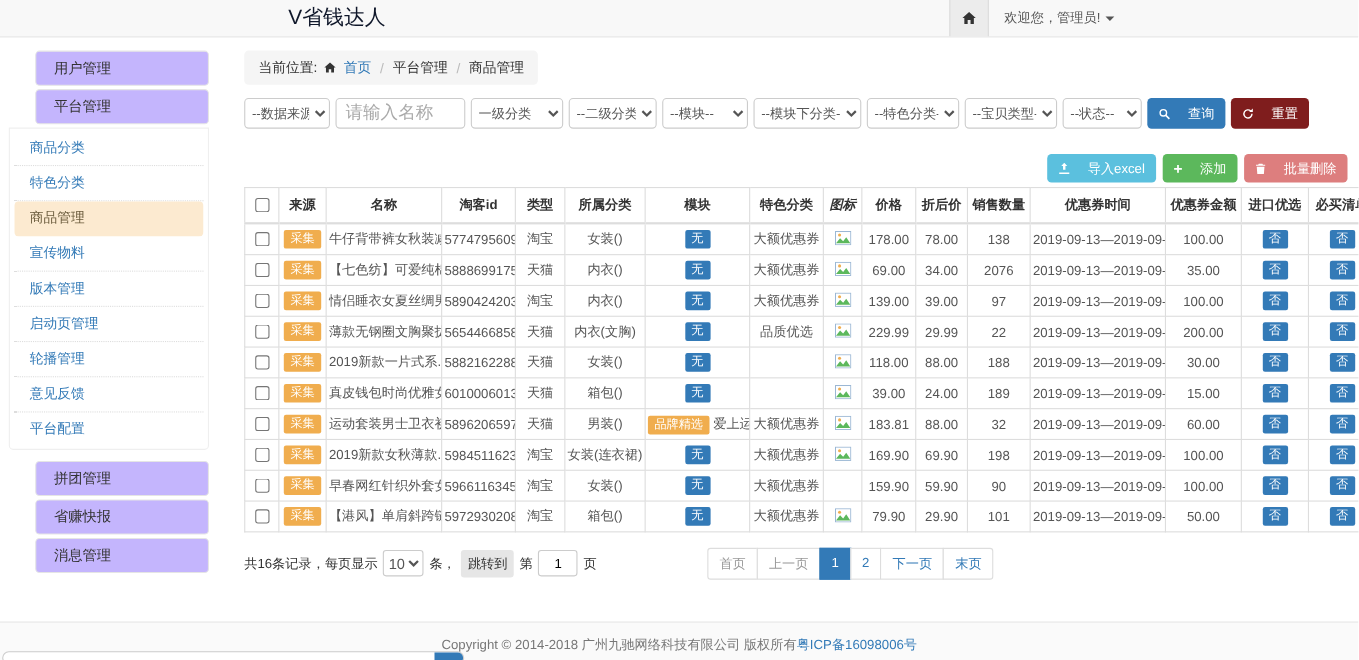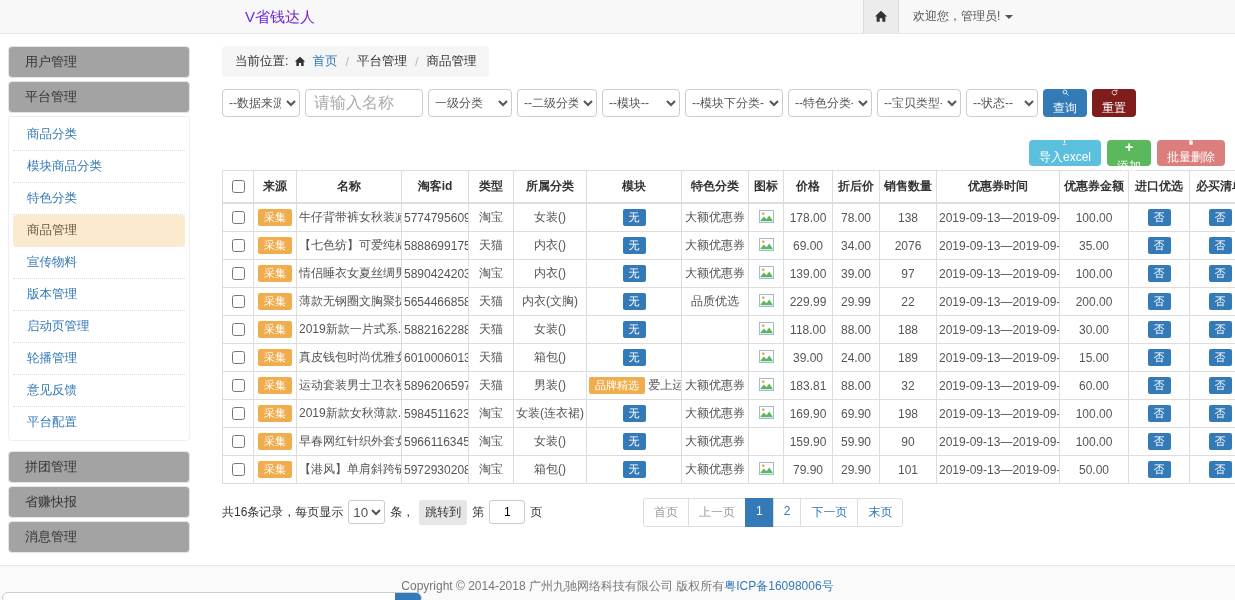--- a/index.html
+++ b/index.html
@@ -3,45 +3,45 @@
 <meta charset="utf-8">
 <style>
   html,body{margin:0;padding:0;}
   body{
     width:1235px;height:600px;position:relative;overflow:hidden;
     background:#fff;color:#333;
     font-family:"Liberation Sans","DejaVu Sans",sans-serif;font-size:12px;
   }
   
   .topbar{position:absolute;top:0;left:0;width:100%;height:33px;background:#f8f8f8;border-bottom:1px solid #e7e7e7;}
-  .brand{position:absolute;left:245px;top:0;line-height:33px;font-size:15px;color:#6d28d9;}
+  .brand{position:absolute;left:262px;top:0;line-height:33px;font-size:19px;color:#0f172a;}
   .topbar-right{position:absolute;left:863px;top:0;height:33px;display:flex;align-items:center;}
   .home-box{width:34px;height:33px;background:#ececec;border-left:1px solid #dcdcdc;border-right:1px solid #dcdcdc;display:flex;align-items:center;justify-content:center;cursor:pointer;}
   .welcome{margin-left:14px;color:#555;cursor:pointer;display:flex;align-items:center;}
   .caret{display:inline-block;width:0;height:0;border:4px solid transparent;border-top-color:#555;margin-left:5px;margin-top:4px;}
   
   .sidebar{position:absolute;left:8px;top:46px;width:182px;}
   .menu-title{color:#337ab7;font-weight:bold;font-size:15px;padding:12px 0 13px 10px;}
-  .side-group{background:#a3a3a3;border:1px solid #e5e5e5;border-radius:4px;margin-bottom:3px;padding:6px 0 6px 16px;font-size:13px;color:#333;cursor:pointer;}
+  .side-group{background:#c4b5fd;border:1px solid #e5e5e5;border-radius:4px;margin-bottom:3px;padding:6px 0 6px 16px;font-size:13px;color:#333;cursor:pointer;margin-left:24px;}
   .side-sub{background:#fff;border:1px solid #efefef;border-radius:0 0 4px 4px;margin-bottom:10px;padding:2px 4px;}
   .side-sub-item{padding:7px 0 7px 14px;color:#337ab7;border-bottom:1px dotted #ddd;font-size:12.5px;cursor:pointer;}
   .side-sub-item:last-child{border-bottom:none;}
   .side-sub-item.active{background:#fcead0;border-radius:4px;color:#6a5b3c;border-bottom:1px dotted transparent;}
   
   .main{position:absolute;left:222px;top:46px;width:1003px;}
   .breadcrumb{display:inline-flex;align-items:center;gap:5px;background:#f5f5f5;border-radius:4px;padding:7px 13px;color:#333;font-size:12.5px;}
   .breadcrumb .link{color:#337ab7;cursor:pointer;}
   .breadcrumb .sep{color:#bbb;padding:0 3px;}
   
   .filters{margin-top:12px;display:flex;align-items:center;gap:5px;}
   .filter-fields{display:contents;}
   .filters select{height:28px;border:1px solid #ccc;border-radius:4px;background:#fff;color:#555;font-size:12px;padding:0 2px;}
   .filter-input{height:26px;width:100px;border:1px solid #ccc;border-radius:4px;padding:0 8px;font-size:16px;color:#333;}
   .filter-input::placeholder{color:#aaa;}
-  .btn{display:inline-flex;align-items:center;gap:4px;border:none;border-radius:4px;color:#fff;font-size:12px;cursor:pointer;padding:0 10px;height:28px;flex-direction:column;}
+  .btn{display:inline-flex;align-items:center;gap:16px;border:none;border-radius:4px;color:#fff;font-size:12px;cursor:pointer;padding:0 10px;height:28px;}
   .btn-query{background:#337ab7;}
   .btn-reset{background:#7f1d1d;}
   
   .toolbar{margin-top:23px;margin-bottom:4px;display:flex;justify-content:flex-end;gap:6px;}
   .toolbar .btn{height:26px;}
   .btn-import{background:#5bc0de;}
   .btn-add{background:#5cb85c;}
   .btn-batchdel{background:#dd7e7e;}
   .plus-glyph{font-size:14px;font-weight:bold;line-height:1;}
   
@@ -85,21 +85,20 @@
     </span>
   </div>
 </div>
 
 <div class="sidebar">
   <div>
       <div class="side-group">用户管理</div>
       <div class="side-group">平台管理</div>
       <div class="side-sub">
         <div class="side-sub-item">商品分类</div>
-        <div class="side-sub-item">模块商品分类</div>
         <div class="side-sub-item">特色分类</div>
         <div class="side-sub-item active">商品管理</div>
         <div class="side-sub-item">宣传物料</div>
         <div class="side-sub-item">版本管理</div>
         <div class="side-sub-item">启动页管理</div>
         <div class="side-sub-item">轮播管理</div>
         <div class="side-sub-item">意见反馈</div>
         <div class="side-sub-item">平台配置</div>
       </div>
       <div class="side-group">拼团管理</div>
@@ -164,21 +163,21 @@
     <thead>
       <tr>
         <th style="width:26px;"><input type="checkbox" style=""></th>
       <th style="width: 38px;">来源</th>
           <th style="width: 100px;">名称</th>
           <th style="width: 62px;">淘客id</th>
           <th style="width: 40px;">类型</th>
           <th style="width: 68px;">所属分类</th>
           <th style="width: 90px;">模块</th>
           <th style="width: 62px;">特色分类</th>
-          <th style="width: 30px;">图标</th>
+          <th style="width: 30px; font-style: italic;">图标</th>
           <th style="width: 44px;">价格</th>
           <th style="width: 42px;">折后价</th>
           <th style="width: 52px;">销售数量</th>
           <th style="width: 118px;">优惠券时间</th>
           <th style="width: 64px;">优惠券金额</th>
           <th style="width: 56px;">进口优选</th>
           <th style="width: 56px;">必买清单</th>
         </tr>
     </thead>
     <tbody>

